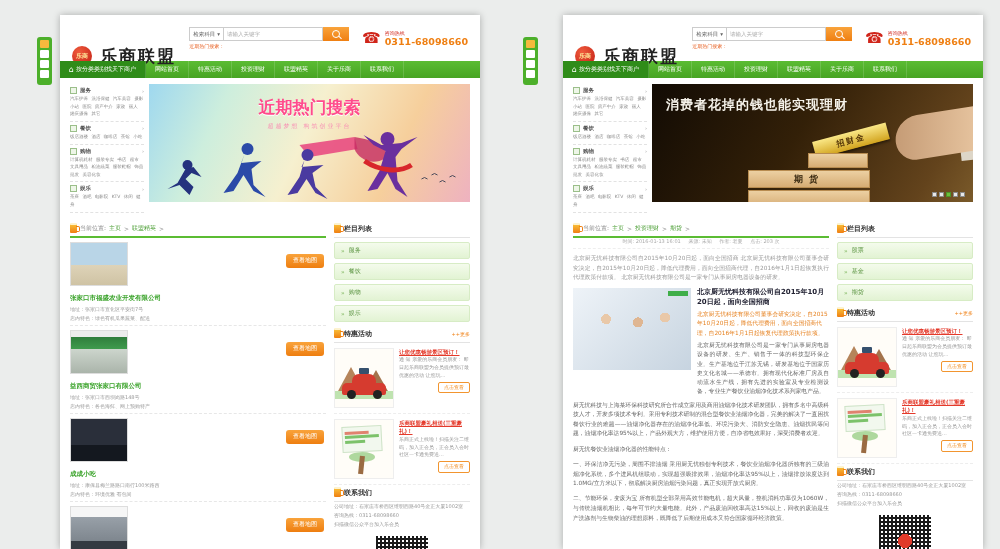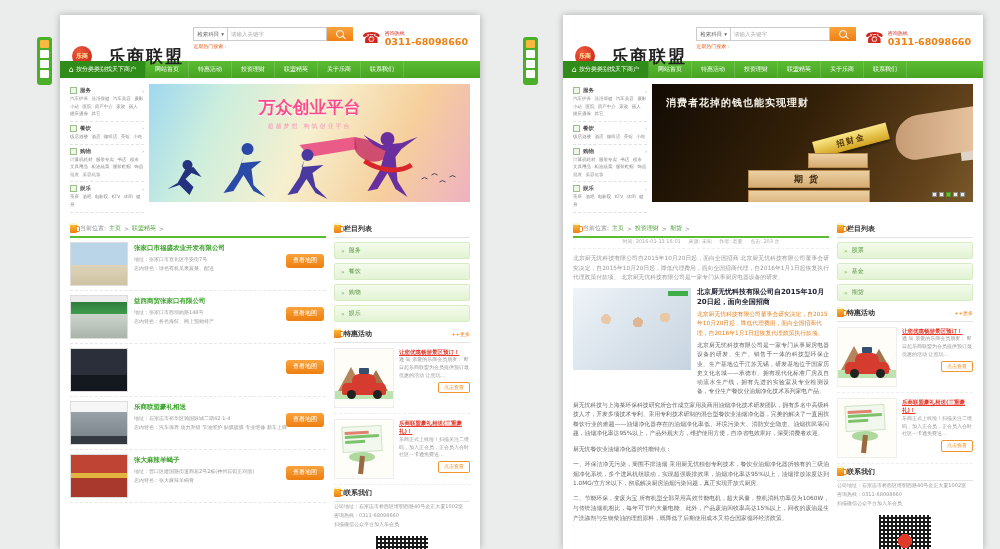--- a/index.html
+++ b/index.html
@@ -10,21 +10,21 @@
   #page-left{left:60px;}  #page-right{left:563px;}
 
   
   .svc{position:absolute;top:37px;width:15px;height:48px;background:#4caf2a;border-radius:3px;
        display:flex;flex-direction:column;align-items:center;gap:2px;padding:3px 0;box-sizing:border-box;}
   .svc i{display:block;width:9px;height:8px;border-radius:1px;background:#fff;}
   .svc i.top{background:#f6b93d;}
 
   
   .hdr{display:flex;align-items:center;justify-content:space-between;height:46px;padding:0 12px;}
-  .logo{display:flex;align-items:center;gap:16px;margin-top:36px;}
+  .logo{display:flex;align-items:center;gap:8px;margin-top:36px;}
   .logo-badge{width:20px;height:20px;border-radius:50%;background:radial-gradient(circle at 35% 30%,#ef5a3c,#c21f14);
       color:#ffe89a;font-size:6px;display:flex;align-items:center;justify-content:center;font-weight:bold;}
   .logo-name{font-size:17px;font-weight:bold;color:#222;letter-spacing:2px;}
   .search{display:flex;flex-direction:column;gap:2px;}
   .search-row{display:flex;align-items:stretch;height:14px;}
   .sel{border:1px solid #ccc;font-size:5.5px;color:#666;display:flex;align-items:center;gap:2px;padding:0 3px;background:#fff;}
   .sin{border:1px solid #ccc;border-left:none;width:92px;font-size:5.5px;color:#aaa;display:flex;align-items:center;padding:0 3px;}
   .sbtn{width:26px;background:linear-gradient(#f9a33b,#ef7f12);display:flex;align-items:center;justify-content:center;}
   .mag{width:6px;height:6px;border:1.4px solid #fff;border-radius:50%;position:relative;}
   .mag::after{content:"";position:absolute;width:4px;height:1.4px;background:#fff;transform:rotate(45deg);right:-3px;bottom:-1px;}
@@ -50,21 +50,21 @@
   .cat-items{font-size:4.5px;color:#8a8a8a;line-height:1.7;word-spacing:2px;}
 
   .banner{flex:1;height:118px;position:relative;overflow:hidden;}
   .banner-l{background:linear-gradient(115deg,#9fd8ef 0%,#cdeedd 22%,#f6f0cf 48%,#f6cf9c 75%,#eeb2c0 100%);}
   .bl-title{position:absolute;top:12px;width:100%;text-align:center;font-size:17px;font-weight:bold;color:#ff4b8c;
             text-shadow:0 1px 0 #fff;}
   .bl-sub{position:absolute;top:38px;width:100%;text-align:center;font-size:6px;color:#f792b4;letter-spacing:2px;}
   .bl-svg{position:absolute;left:0;bottom:0;width:100%;height:75px;}
 
   .banner-r{background:linear-gradient(120deg,#120b04,#332008 45%,#63431c 85%,#7a5a2a);}
-  .br-title{position:absolute;top:12px;left:14px;font-size:10px;font-weight:bold;color:#f5f2ea;letter-spacing:1px;}
+  .br-title{position:absolute;top:12px;left:14px;font-size:13px;font-weight:bold;color:#f5f2ea;letter-spacing:1px;}
   .br-hand{position:absolute;right:-8px;top:28px;width:86px;height:44px;background:linear-gradient(100deg,#c49a74,#e9c7a2);
            border-radius:26px 4px 4px 20px;transform:rotate(-9deg);}
   .br-cuff{position:absolute;right:-6px;top:26px;width:20px;height:50px;background:#ddd6c8;transform:rotate(-6deg);}
   .br-gold{position:absolute;right:84px;top:48px;width:76px;height:17px;background:linear-gradient(#fae786,#d2a41f);
            transform:rotate(-15deg);display:flex;align-items:center;justify-content:center;
            font-size:8px;font-weight:bold;color:#57390a;letter-spacing:2px;box-shadow:0 2px 3px rgba(0,0,0,.5);}
   .br-wood{position:absolute;left:96px;bottom:-6px;}
   .wb{background:linear-gradient(#ecd0a2,#d6ac74);border:1px solid #b88c50;height:16px;width:120px;margin-top:2px;}
   .wb.small{width:58px;margin-left:60px;height:13px;}
   .wb.label{display:flex;align-items:center;justify-content:center;font-size:9px;font-weight:bold;
@@ -78,21 +78,21 @@
   .main-col{flex:1;min-width:0;}
   .side-col{width:136px;flex-shrink:0;}
 
   .crumb{display:flex;align-items:center;gap:3px;font-size:6px;color:#888;
          border-bottom:2px solid #5bbc33;padding:3px 0;}
   .crumb a{color:#4a9e33;text-decoration:none;cursor:pointer;}
   .mug{width:7px;height:9px;background:linear-gradient(#f9c23b,#ef7f12);border-radius:1px;position:relative;flex-shrink:0;}
   .mug::before{content:"";position:absolute;top:-1px;left:0;right:0;height:2px;background:#fdf3d0;border-radius:1px;}
   .mug::after{content:"";position:absolute;right:-3px;top:2px;width:3px;height:4px;border:1px solid #ef7f12;border-left:none;border-radius:0 2px 2px 0;}
 
-  .listing{display:flex;gap:6px;padding:4px 0;border-bottom:1px dashed #e7e7e7;position:relative;}
+  .listing{display:flex;gap:6px;padding:4px 0;border-bottom:1px dashed #e7e7e7;position:relative;flex-direction:column;}
   .thumb{width:56px;height:42px;border:1px solid #ddd;flex-shrink:0;}
   .t1{background:linear-gradient(#b9d5e7 52%,#ded3b8 52%,#cfc3a4);}
   .t2{background:linear-gradient(#ececec 14%,#2e7d3b 14%,#3f9a4d 42%,#cdd6cd 42%,#aab4aa);}
   .t3{background:linear-gradient(#70707c 18%,#23232c 18%,#2c2c38 55%,#6a4040 55%,#513030);}
   .t4{background:linear-gradient(#2a2f3a 62%,#14181f 62%);}
   .t5{background:linear-gradient(#f6f6f6 24%,#98a0a8 24%,#7e868e 82%,#343a42 82%);}
   .t6{background:linear-gradient(#c04434 42%,#e3b43e 42%,#e3b43e 54%,#a8392c 54%);}
   .l-body{flex:1;min-width:0;padding-top:2px;}
   .l-title{font-size:6.5px;font-weight:bold;color:#3aa32a;text-decoration:none;display:block;cursor:pointer;}
   .l-line{font-size:5px;color:#999;margin-top:3px;white-space:nowrap;overflow:hidden;text-overflow:ellipsis;}
@@ -254,21 +254,21 @@
           <div class="cat-head">
               <span class="cat-ic"></span>
               <span>娱乐</span>
               <span class="cat-arrow">›</span>
             </div>
           <div class="cat-items">茶座 酒吧 电影院 KTV 休闲 健身</div>
         </div>
       </div>
 
       <div class="banner banner-l">
-        <div class="bl-title">万众创业平台</div>
+        <div class="bl-title">近期热门搜索</div>
         <div class="bl-sub">超越梦想 构筑创业平台</div>
         <svg class="bl-svg" viewBox="0 0 320 75">
           <path d="M150 18 L205 10 L208 22 L160 30 Z" fill="#e8437e" opacity=".85"></path>
           <path d="M205 10 C235 14 245 30 230 34 C218 37 208 30 205 22 Z" fill="#c62a62" opacity=".8"></path>
           <g fill="#24327e">
             <circle cx="38" cy="38" r="5"></circle>
               <path d="M36 42 L28 56 L18 62 L30 58 L40 68 L44 60 L36 52 L42 46 L52 50 L44 40 Z"></path>
           </g>
           <g fill="#2b4aa8">
             <circle cx="98" cy="22" r="6"></circle>
@@ -317,20 +317,25 @@
           <div class="thumb t2"></div>
           <div class="l-body">
               <a class="l-title">益西商贸张家口有限公司</a>
             <div class="l-line">地址：张家口市西坝岗路148号</div>
             <div class="l-line">店内特色：各色海鲜、网上预购特产</div>
             </div>
           <a class="map-btn">查看地图</a>
         </div>
         <div class="listing">
           <div class="thumb t4"></div>
+          <div class="l-body">
+              <a class="l-title">成成小吃</a>
+            <div class="l-line">地址：康保县梅兰路路口南行100米路西</div>
+            <div class="l-line">店内特色：环境优雅 有包间</div>
+            </div>
           <a class="map-btn">查看地图</a>
         </div>
         <div class="listing">
           <div class="thumb t5"></div>
           <div class="l-body">
               <a class="l-title">乐商联盟豪礼相送</a>
             <div class="l-line">地址：石家庄市裕华区瀚国际城二期42-1-4</div>
             <div class="l-line">店内特色：汽车保养 动力升级 节油维护 贴膜镀膜 专业维修 新车上牌</div>
             </div>
           <a class="map-btn">查看地图</a>

